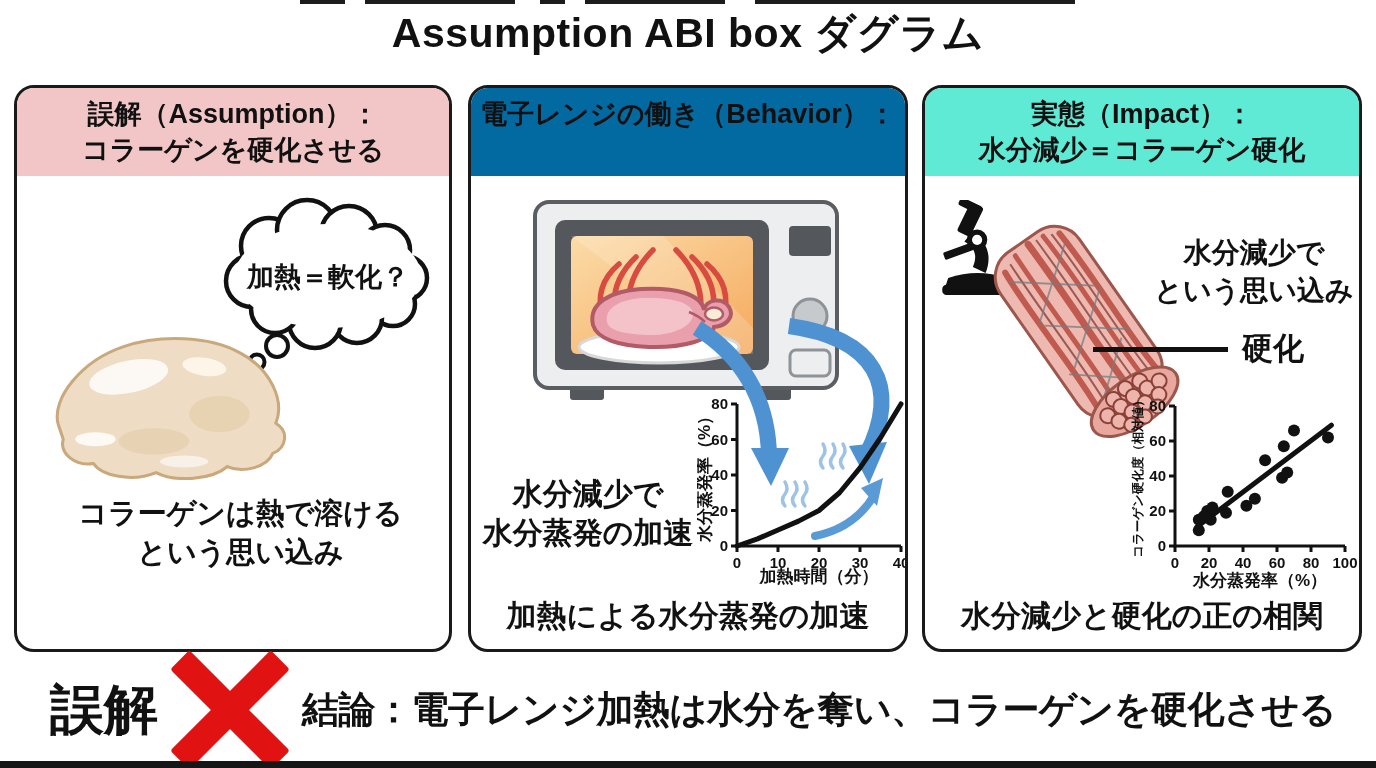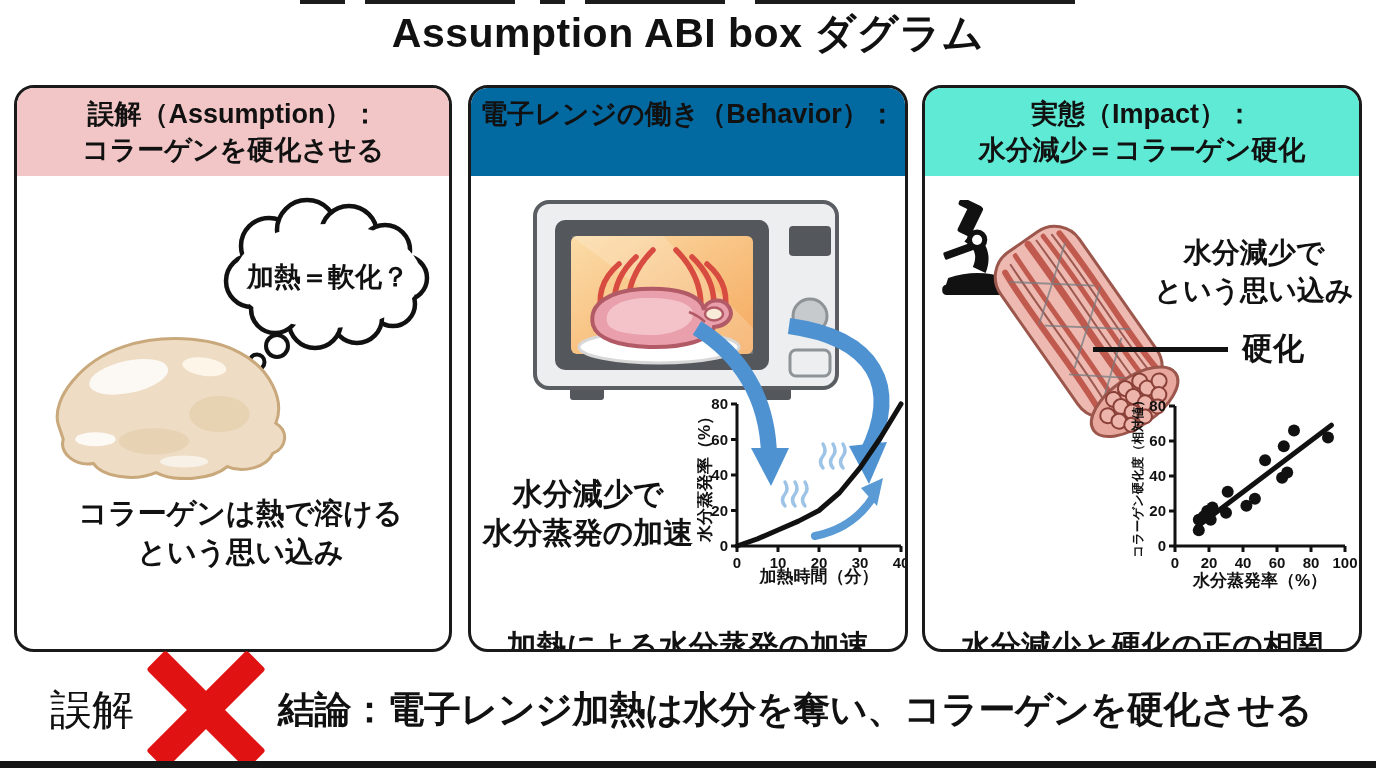--- a/index.html
+++ b/index.html
@@ -9,34 +9,34 @@
               font-size:41px;font-weight:800;letter-spacing:.5px;}
   .panel{position:absolute;top:85px;width:438px;height:567px;border:3.5px solid #1a1a1a;
          border-radius:20px;background:#fff;overflow:hidden;box-sizing:border-box;}
   .panel-a{left:14px;} .panel-b{left:468px;width:440px;} .panel-c{left:922px;width:440px;}
   .panel-header{height:88px;text-align:center;padding-top:9px;box-sizing:border-box;}
   .panel-a .panel-header{background:#f2c6c6;}
   .panel-b .panel-header{background:#0369a1;}
   .panel-c .panel-header{background:#5eead4;}
   .panel-header div{font-size:27px;font-weight:800;line-height:1.33;}
   .abs{position:absolute;}
-  .caption{position:absolute;left:0;right:0;top:538px;text-align:center;
+  .caption{position:absolute;left:0;right:0;top:508px;text-align:center;
            font-size:30px;font-weight:800;}
   .caption2{position:absolute;left:0;right:0;top:406px;text-align:center;
             font-size:29px;font-weight:800;line-height:1.35;padding-left:15px;}
   .side-note{position:absolute;left:6px;top:386px;width:222px;text-align:center;
              font-size:30px;font-weight:800;line-height:1.3;}
   .impact-note{position:absolute;left:222px;top:146px;width:214px;text-align:center;
                font-size:28px;font-weight:800;line-height:1.35;}
   .legend-row{position:absolute;left:168px;top:240px;display:flex;align-items:center;gap:14px;}
   .legend-line{width:135px;height:5px;background:#111;}
   .legend-label{font-size:31px;font-weight:700;}
   .footer{position:absolute;left:50px;top:658px;height:104px;display:flex;
           align-items:center;gap:16px;}
-  .footer-misc{font-size:42px;font-weight:400;}
+  .footer-misc{font-size:54px;font-weight:700;}
   .cross{position:relative;width:112px;height:100px;flex:0 0 auto;}
   .cross span{position:absolute;left:50%;top:50%;width:27px;height:142px;
               background:#e01212;border-radius:3px;}
   .cross .b1{transform:translate(-50%,-50%) rotate(45deg);}
   .cross .b2{transform:translate(-50%,-50%) rotate(-45deg);}
   .footer-conclusion{font-size:37px;font-weight:800;letter-spacing:-.5px;white-space:nowrap;}
   .bottom-strip{position:absolute;left:0;right:0;bottom:0;height:7px;background:#161616;}
   .top-dash{position:absolute;top:0;height:4px;background:#1c1c1c;}
   svg{display:block;}
   svg text{font-family:"Liberation Sans","DejaVu Sans",sans-serif;}

